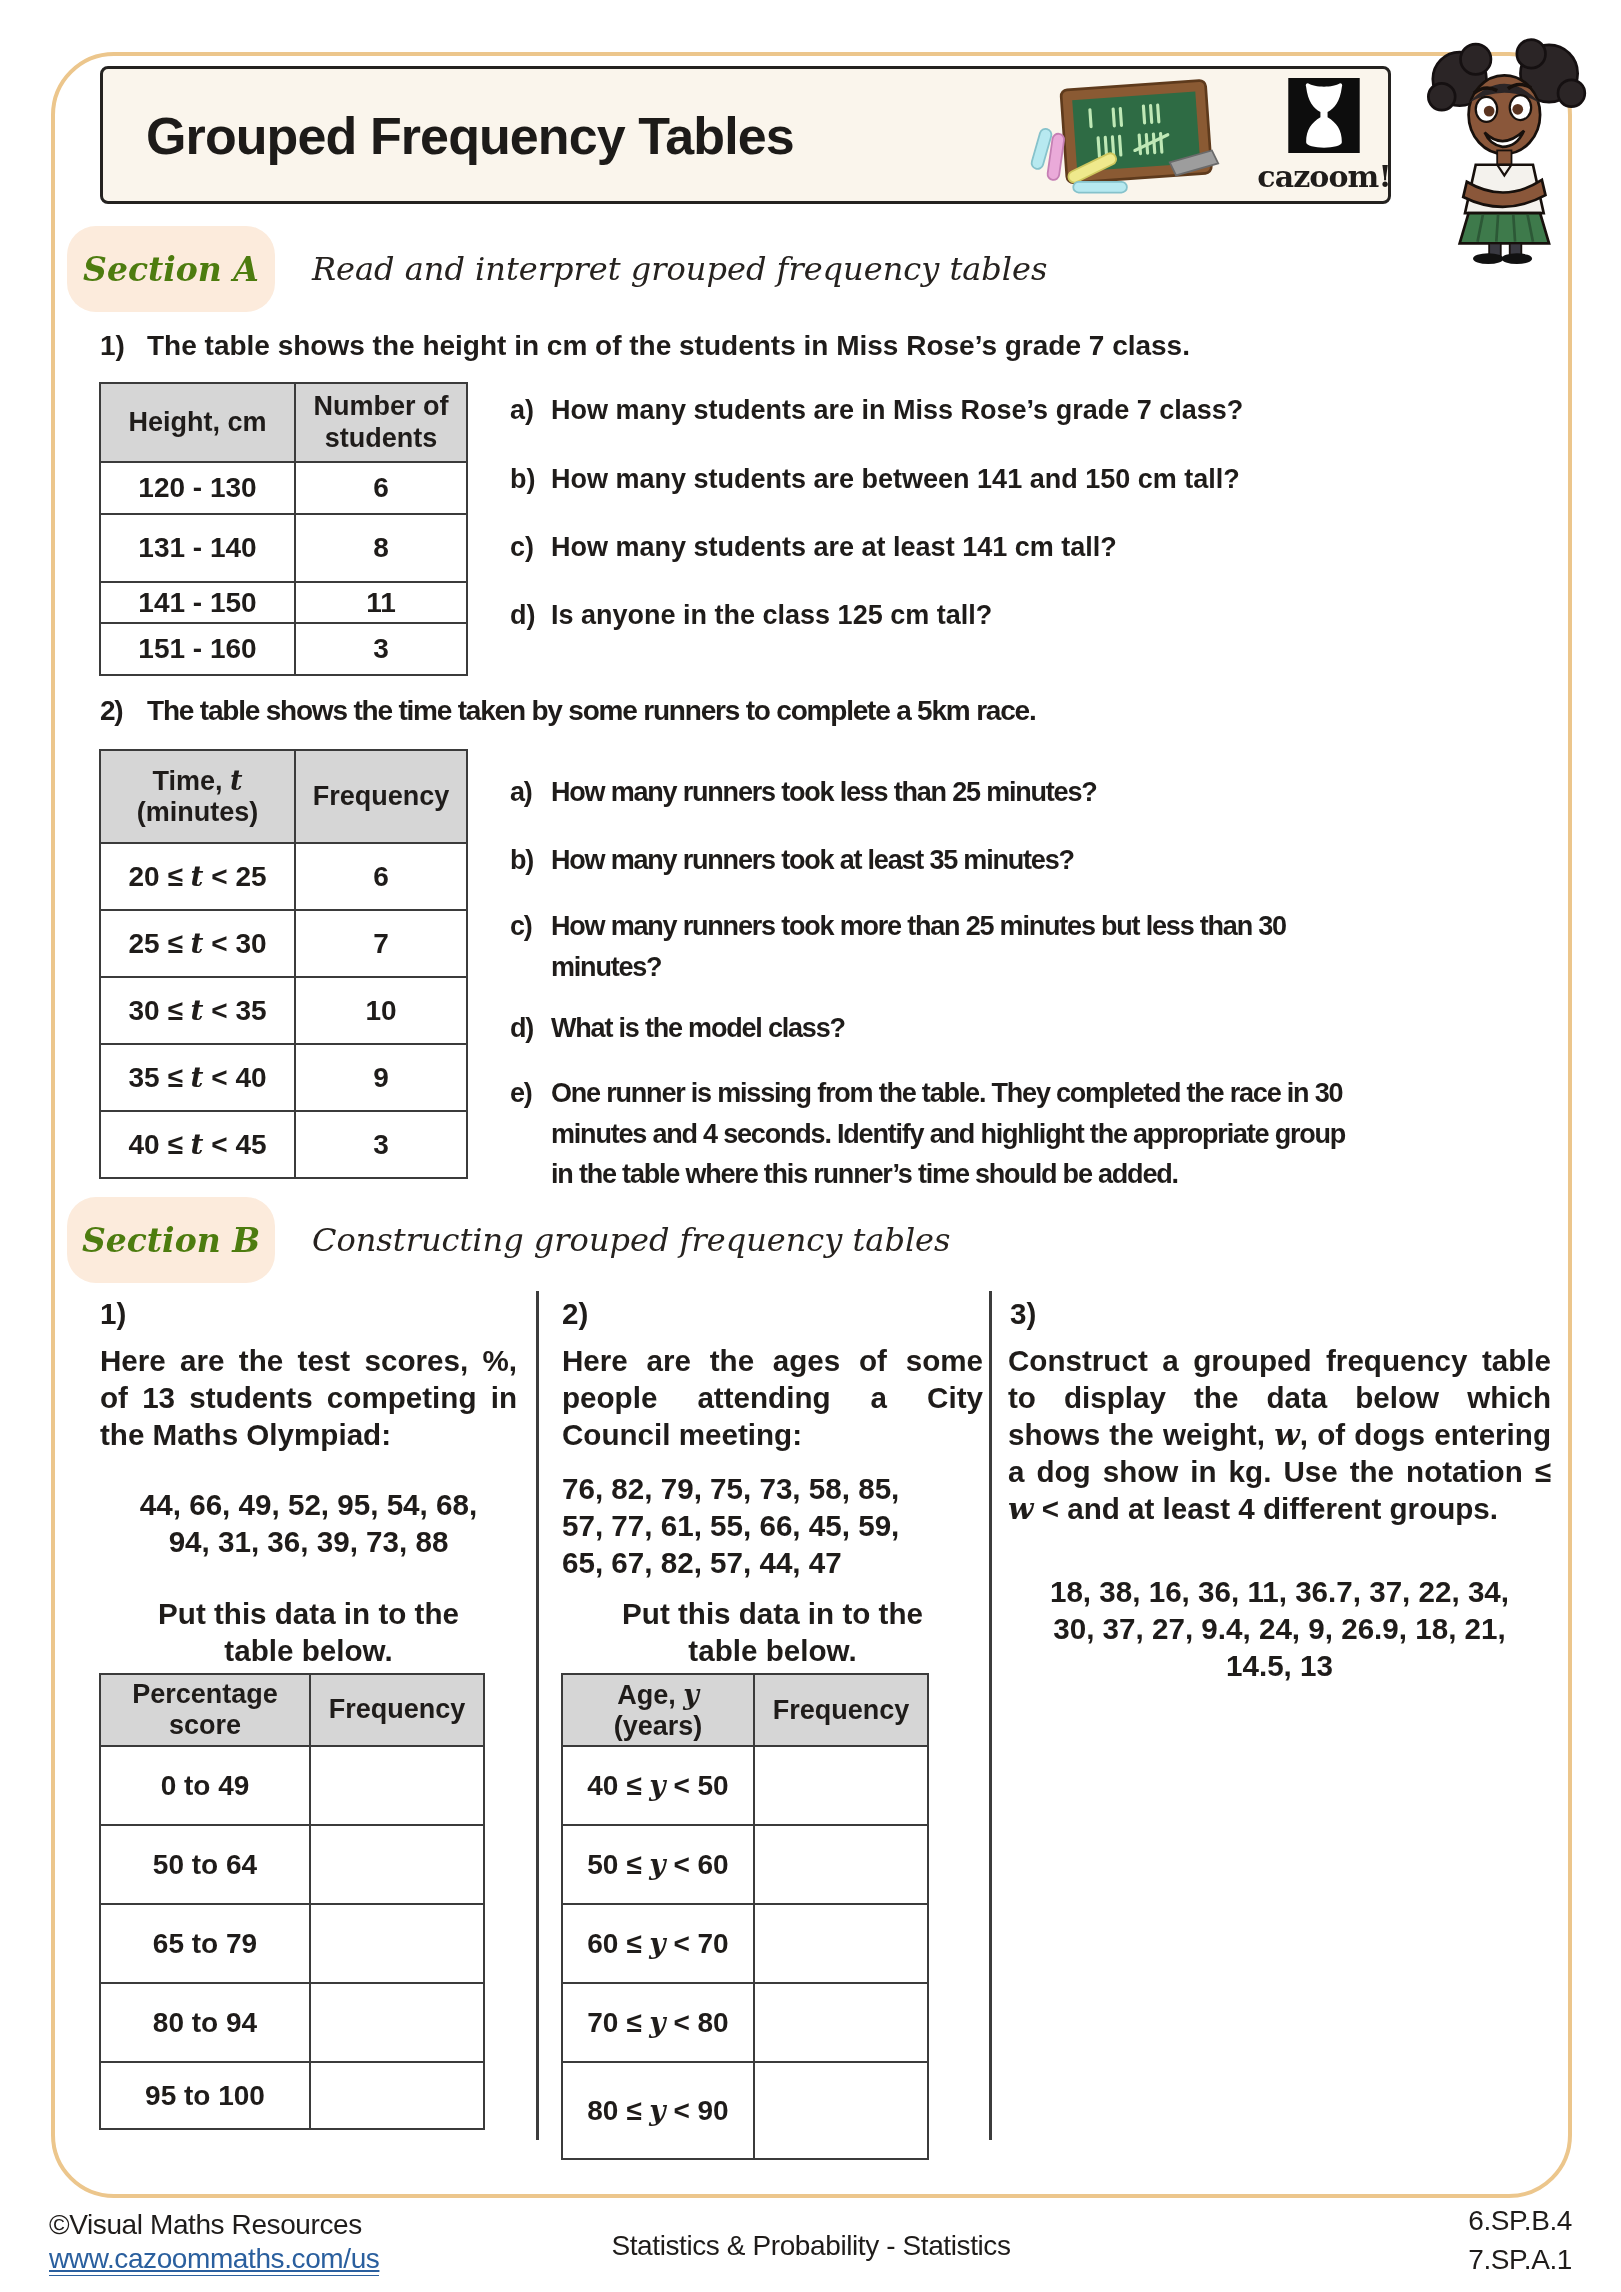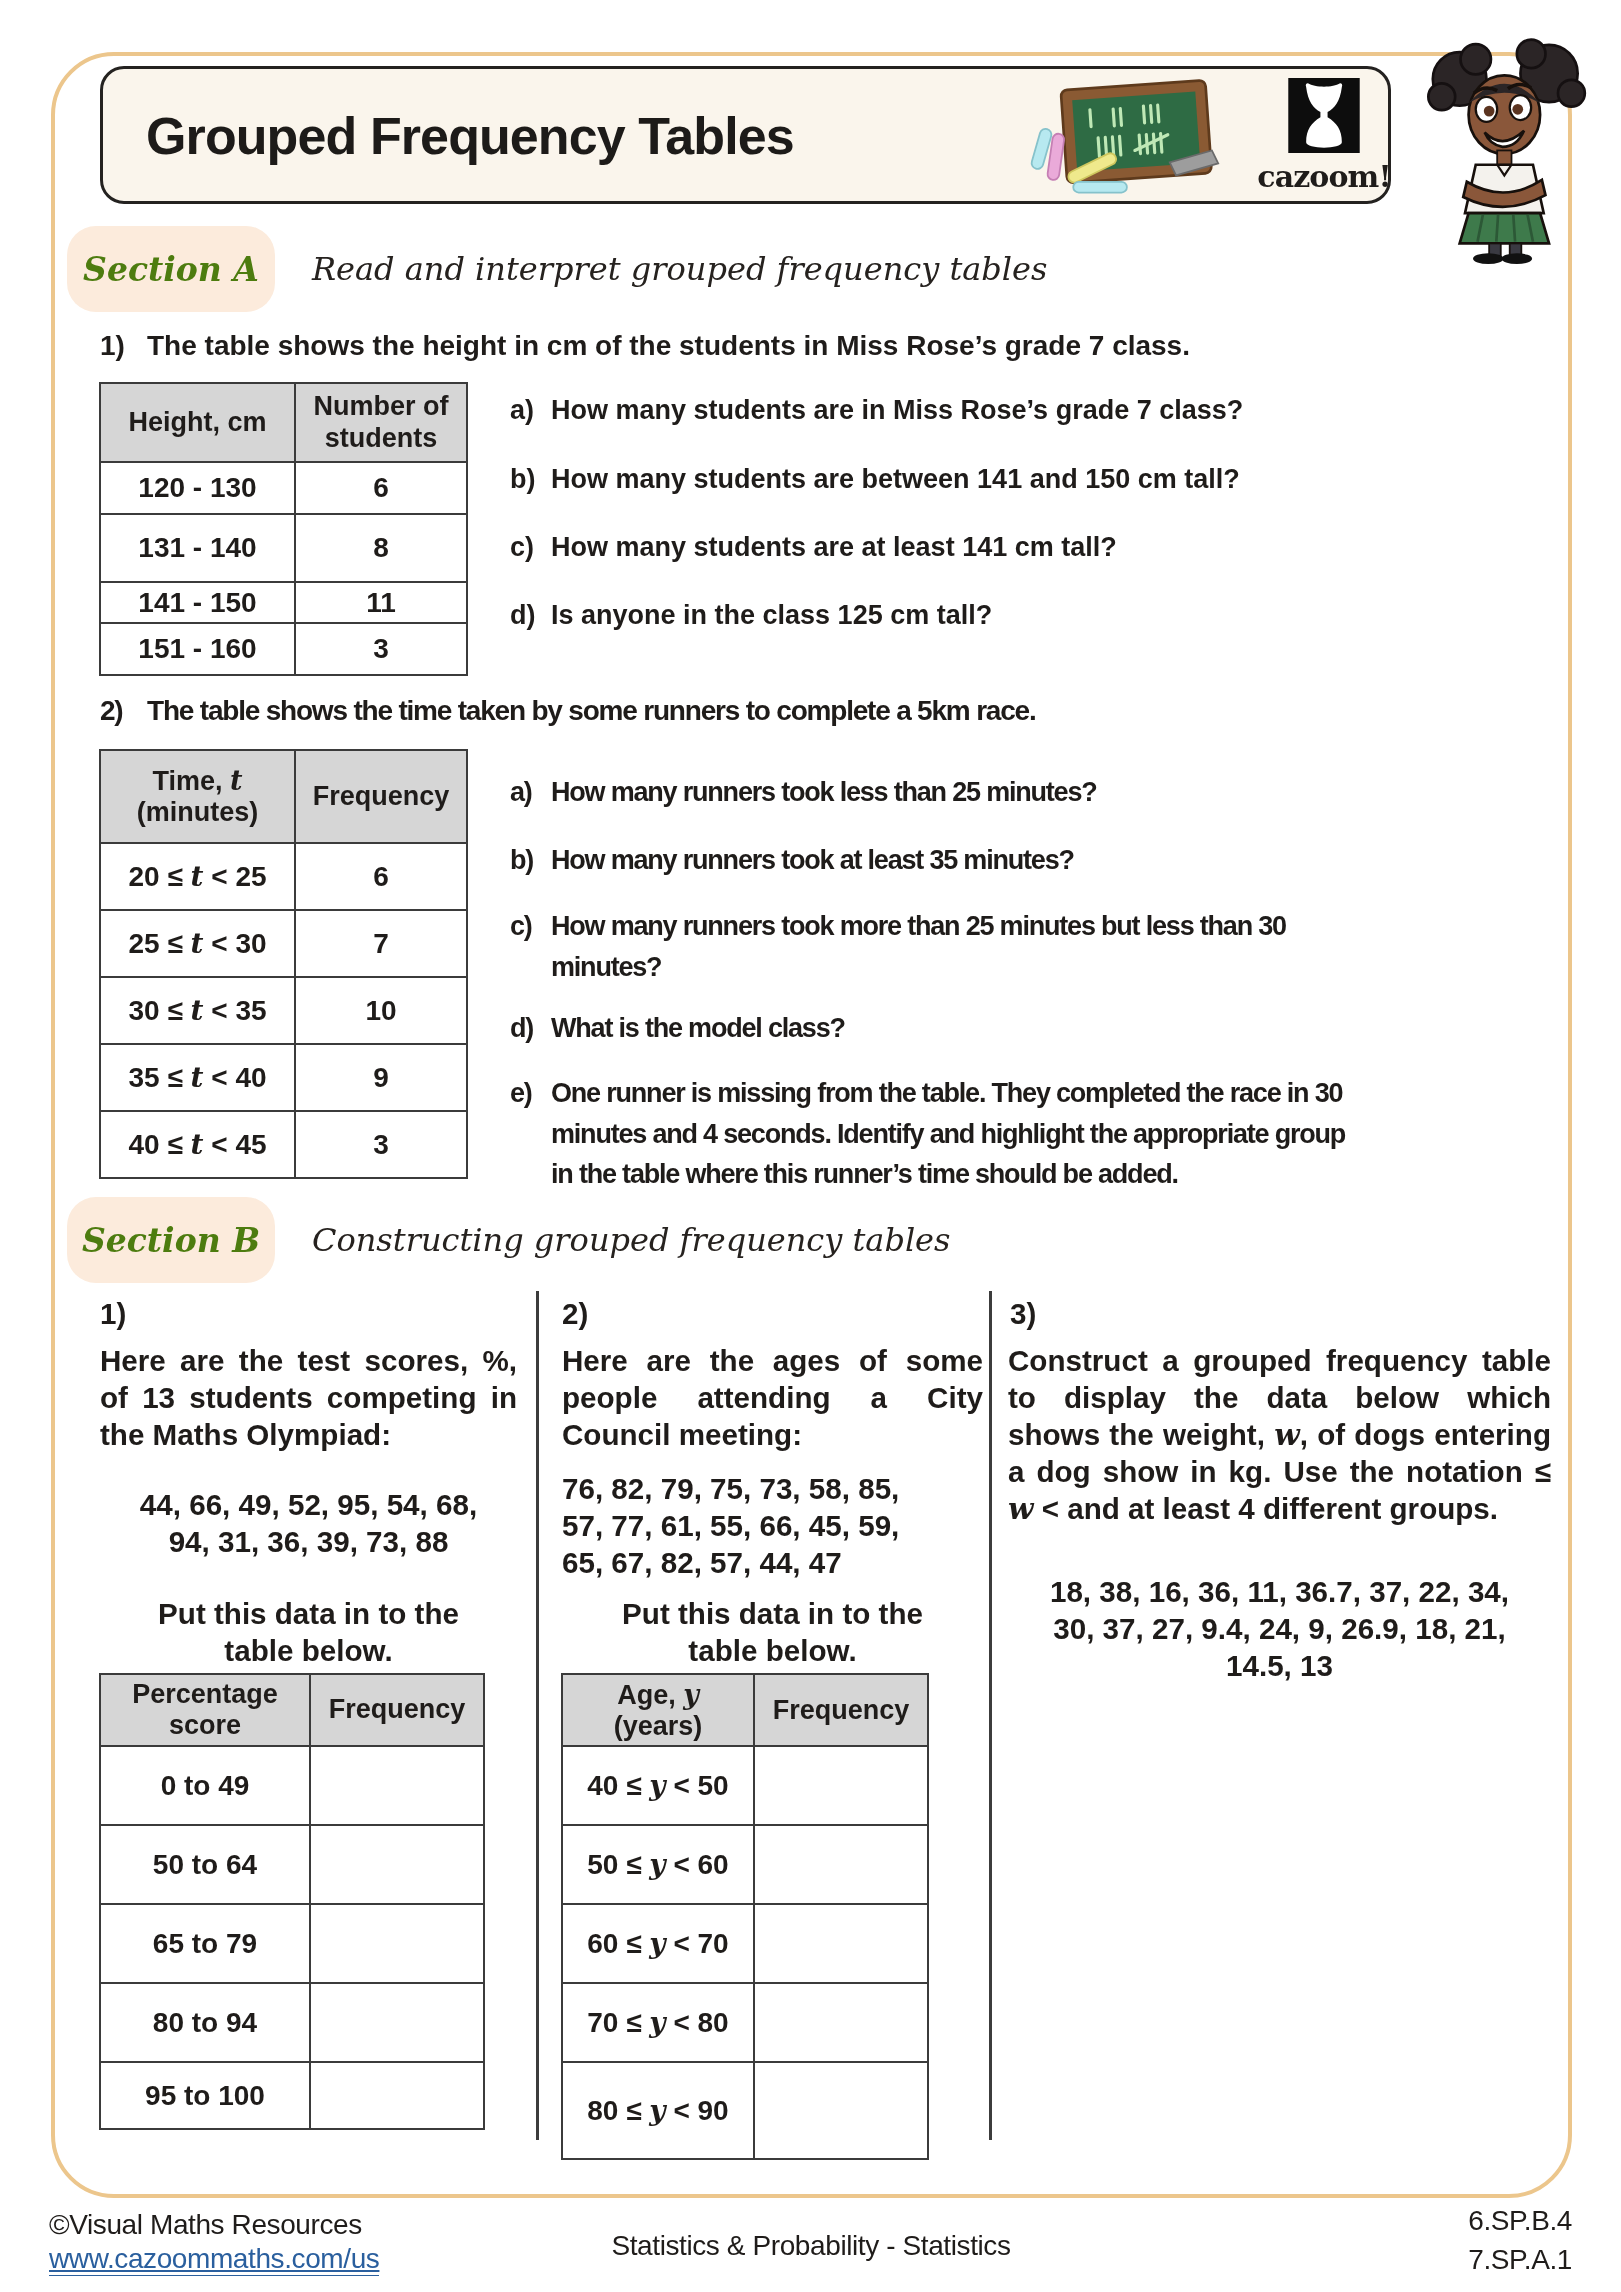--- a/index.html
+++ b/index.html
@@ -4,21 +4,21 @@
 <style>
   *{margin:0;padding:0;box-sizing:border-box}
   body{font-family:"Liberation Sans",sans-serif;color:#1f1c1a;background:#ffffff}
   #page{position:relative;width:1622px;height:2293px;background:#ffffff;overflow:hidden}
   .abs{position:absolute}
 
   
   .page-border{left:51px;top:52px;width:1521px;height:2146px;border:4.5px solid #ecc68c;border-radius:63px}
 
   
-  .banner{left:100px;top:66px;width:1291px;height:138px;background:#faf5ec;border:3.6px solid #242220;border-radius:24px}
+  .banner{left:100px;top:66px;width:1291px;height:138px;background:#faf5ec;border:3.6px solid #242220;border-radius:8px}
   .title{left:43px;top:0;height:131px;line-height:134px;font-size:52px;font-weight:bold;letter-spacing:-0.9px;color:#1d1b19}
   .logo-wrap{left:1154px;top:9px;width:134px;text-align:center}
   .logo-text{font-family:"DejaVu Serif",serif;font-weight:bold;font-size:30px;margin-top:3px;letter-spacing:-0.9px}
 
   
   .seclabel-box{width:208px;height:86px;background:#fcebdc;border-radius:29px;display:flex;align-items:center;justify-content:center}
   .seclabel{font-family:"DejaVu Serif",serif;font-style:italic;font-weight:bold;font-size:33px;color:#4d7c0f}
   .secdesc{height:86px;display:flex;align-items:center;font-family:"DejaVu Serif",serif;font-style:italic;font-size:32px;color:#26221f}
 
   

